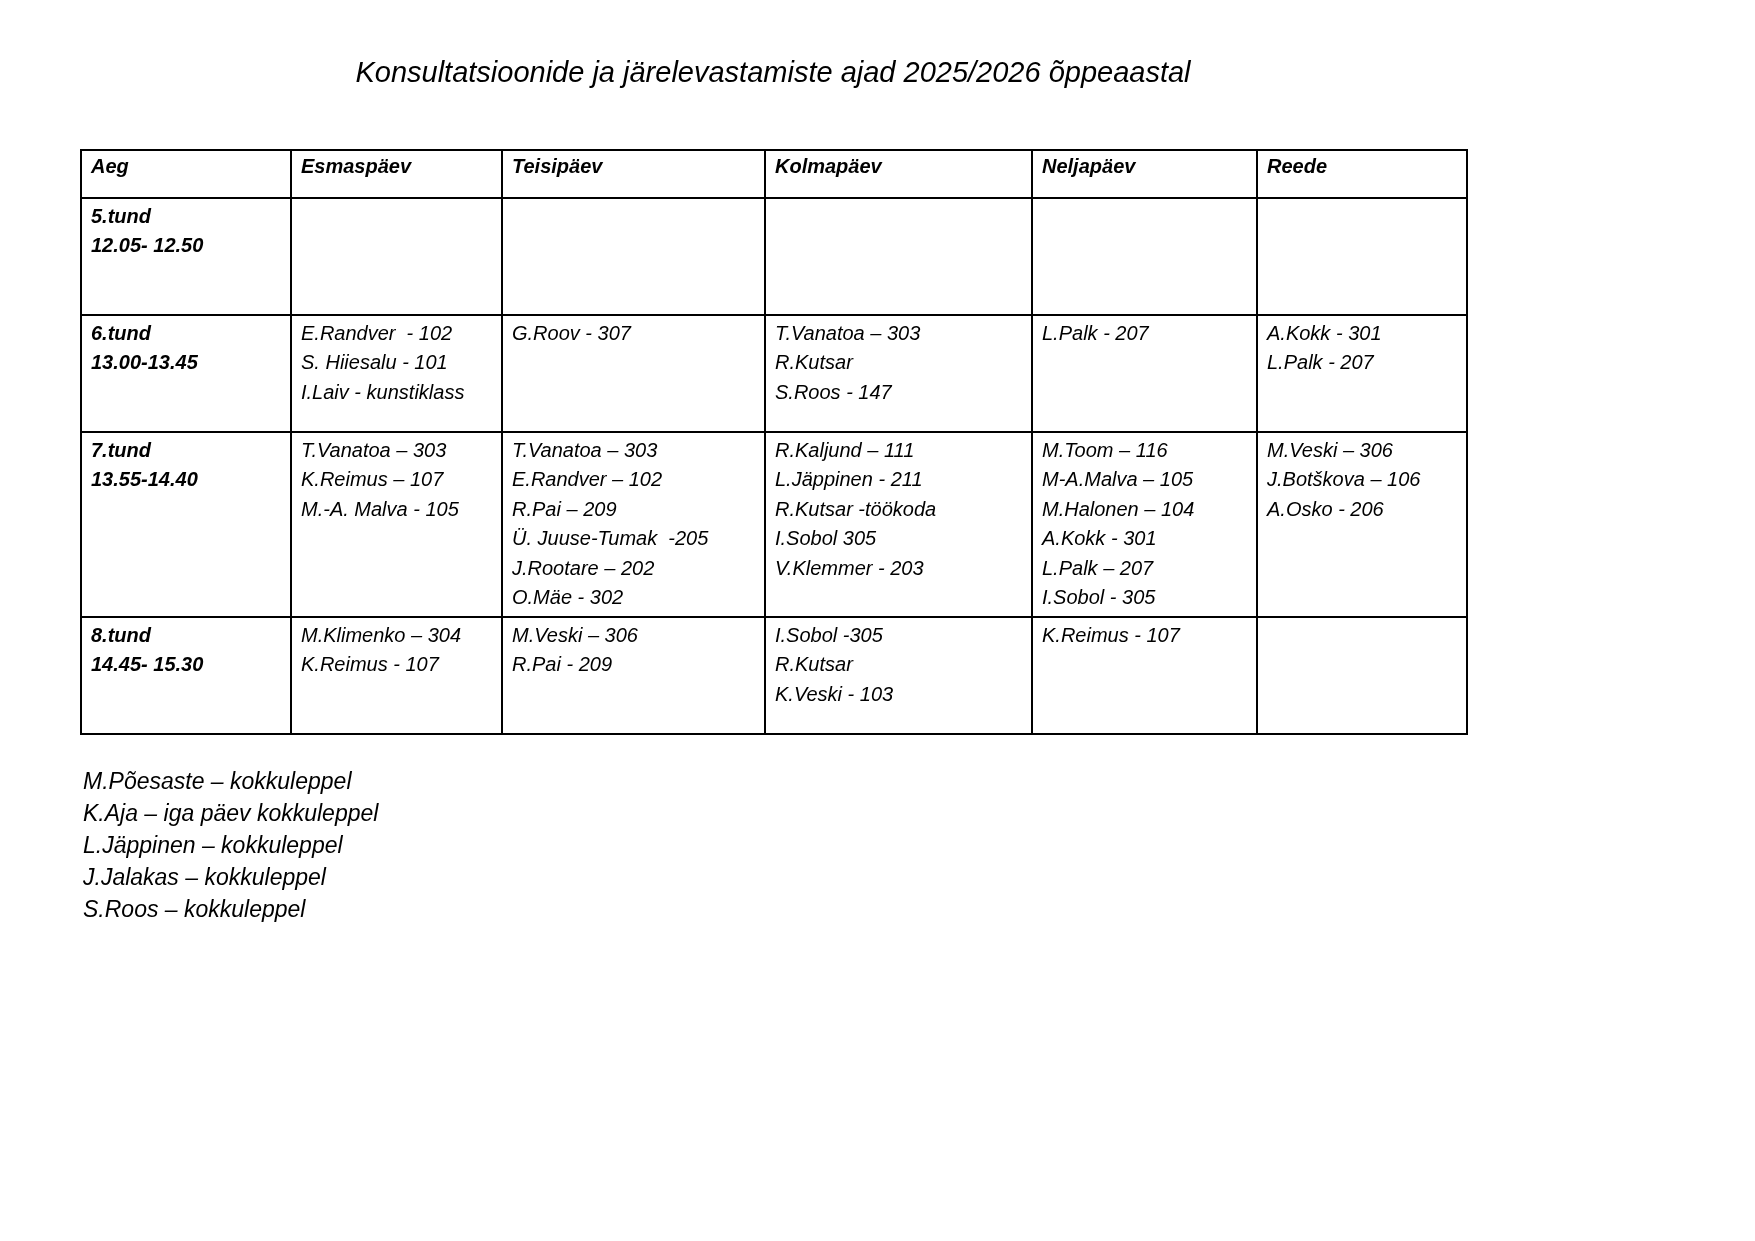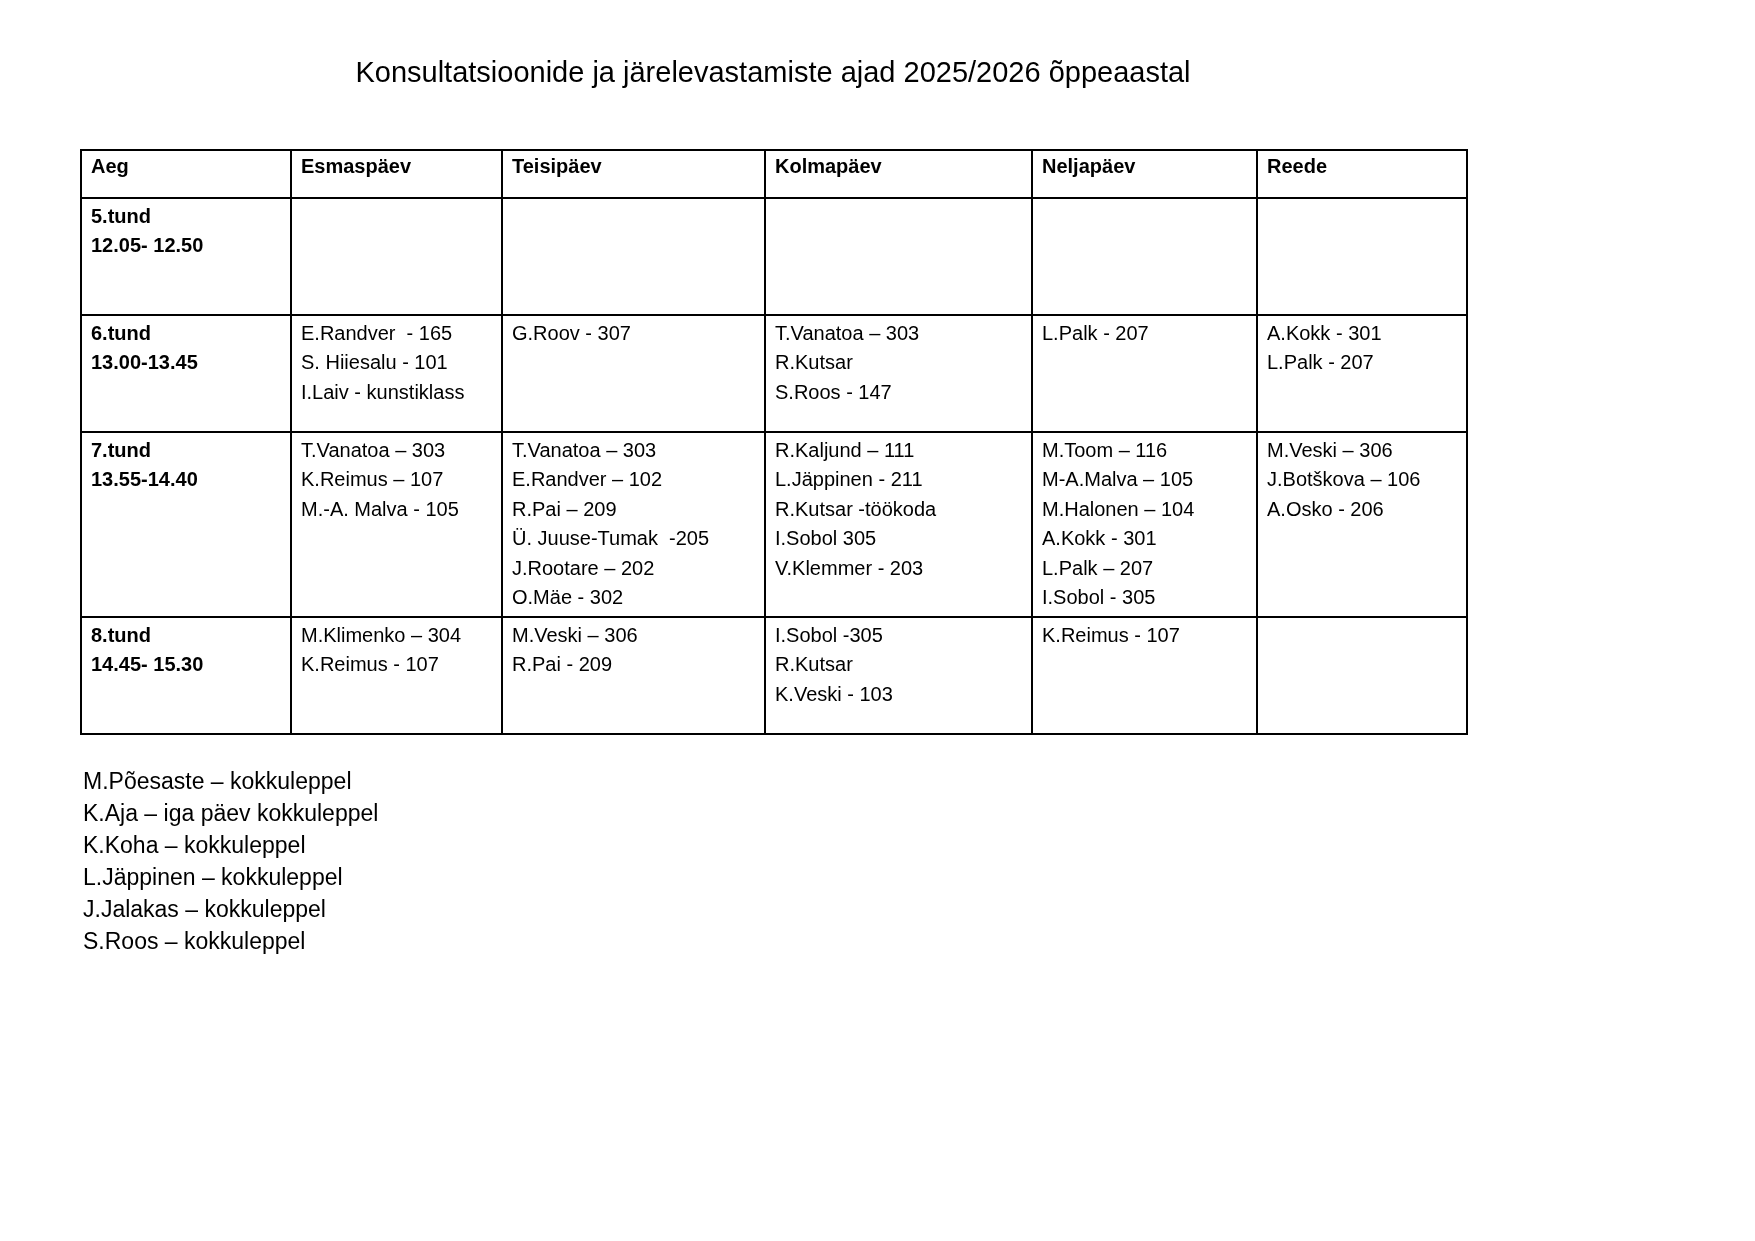--- a/index.html
+++ b/index.html
@@ -9,20 +9,21 @@
     width: 1755px;
     height: 1241px;
     font-family: "Liberation Sans", "DejaVu Sans", sans-serif;
     color: #000000;
   }
   .page {
     position: relative;
     width: 1755px;
     height: 1032px;
     overflow: hidden;
+    font-style: italic;
   }
   .content {
     margin-left: 80px;
     width: 1386px;
   }
   .doc-title {
     margin-top: 56px;
     text-align: center;
     font-size: 29px;
     font-weight: 400;
@@ -108,21 +109,21 @@
             <td></td>
             <td></td>
             <td></td>
           </tr>
           <tr>
             <td class="time-cell">
               <div class="line">6.tund</div>
               <div class="line">13.00-13.45</div>
             </td>
             <td>
-              <div class="line">E.Randver  - 165</div>
+              <div class="line">E.Randver  - 102</div>
               <div class="line">S. Hiiesalu - 101</div>
               <div class="line">I.Laiv - kunstiklass</div>
             </td>
             <td>
               <div class="line">G.Roov - 307</div>
             </td>
             <td>
               <div class="line">T.Vanatoa – 303</div>
               <div class="line">R.Kutsar</div>
               <div class="line">S.Roos - 147</div>
@@ -197,18 +198,17 @@
             </td>
             <td></td>
           </tr>
         </tbody>
     </table>
   </div>
 
   <div class="notes" id="notes">
       <div class="note-line">M.Põesaste – kokkuleppel</div>
       <div class="note-line">K.Aja – iga päev kokkuleppel</div>
-      <div class="note-line">K.Koha – kokkuleppel</div>
       <div class="note-line">L.Jäppinen – kokkuleppel</div>
       <div class="note-line">J.Jalakas – kokkuleppel</div>
       <div class="note-line">S.Roos – kokkuleppel</div>
     </div>
 </div>
 
 </body></html>

